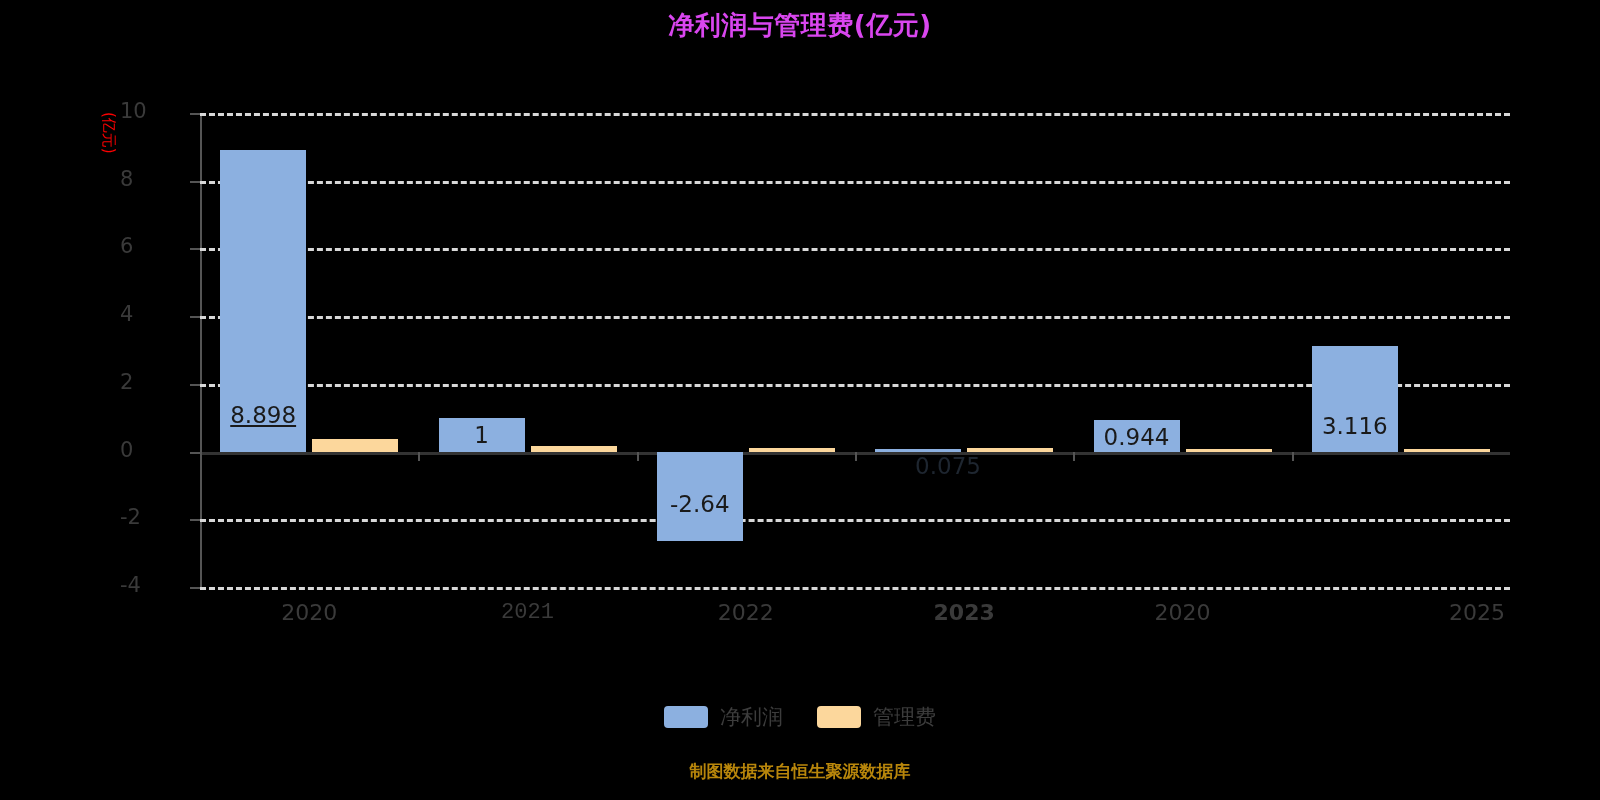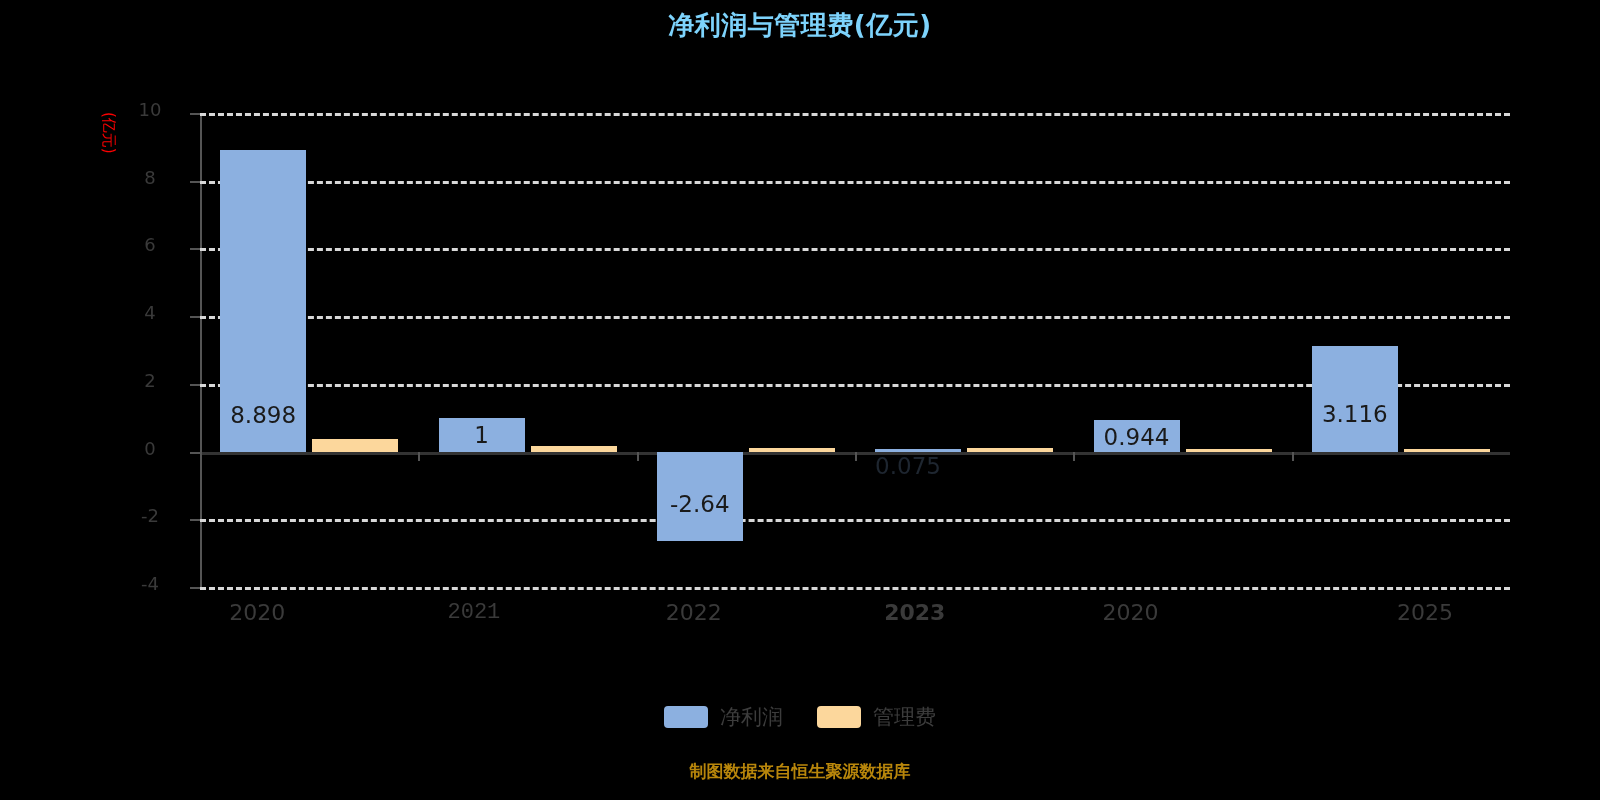--- a/index.html
+++ b/index.html
@@ -15,21 +15,21 @@
     position: relative;
   }
 
   
   #chart-title {
     position: absolute;
     left: 0;
     top: 8px;
     width: 1600px;
     text-align: center;
-    color: #7dd3fc;
+    color: #d946ef;
     font-size: 26px;
     font-weight: bold;
     letter-spacing: 0.5px;
   }
 
   
   
   #plot {
     position: absolute;
     left: 200px;
@@ -62,23 +62,23 @@
     position: absolute;
     left: 190px;
     width: 10px;
     height: 0;
     border-top: 2px solid #555555;
   }
 
   .y-tick-label {
     position: absolute;
     width: 60px;
-    text-align: center;
+    text-align: left;
     color: #3a3a3a;
-    font-size: 18px;
+    font-size: 21px;
   }
 
   #y-axis-title {
     position: absolute;
     left: 118px;
     top: 112px;
     color: #ff0000;
     font-size: 15px;
     transform: rotate(90deg);
     transform-origin: left top;
@@ -109,21 +109,21 @@
     position: absolute;
     width: 0;
     height: 9px;
     border-left: 2px solid #555555;
     top: 452px;
   }
   .x-tick-label {
     position: absolute;
     top: 600px;
     width: 160px;
-    text-align: left;
+    text-align: center;
     color: #3a3a3a;
     font-size: 22px;
   }
 
   
   #legend {
     position: absolute;
     left: 0;
     top: 703px;
     width: 1600px;
@@ -195,36 +195,36 @@
       <div class="gridline" style="top: 67.7143px;"></div>
       <div class="gridline" style="top: 135.429px;"></div>
       <div class="gridline" style="top: 203.143px;"></div>
       <div class="gridline" style="top: 270.857px;"></div>
       <div class="gridline zero" style="top: 338.571px;"></div>
       <div class="gridline" style="top: 406.286px;"></div>
       <div class="gridline" style="top: 474px;"></div>
     </div>
   <div id="bars">
       <div class="bar profit" style="left: 20.1667px; top: 37.3106px; width: 86px; height: 301.261px;"></div>
-      <div class="bar-label" style="left: -9.83333px; width: 146px; top: 288.571px;">8.898</div>
+      <div class="bar-label" style="left: -9.83333px; width: 146px; top: 288.571px; text-decoration: underline;">8.898</div>
       <div class="bar expense" style="left: 112.167px; top: 325.706px; width: 86px; height: 12.8657px;"></div>
       <div class="bar profit" style="left: 238.5px; top: 304.714px; width: 86px; height: 33.8571px;"></div>
       <div class="bar-label" style="left: 208.5px; width: 146px; top: 308.714px;">1</div>
       <div class="bar expense" style="left: 330.5px; top: 332.816px; width: 86px; height: 5.75571px;"></div>
       <div class="bar profit" style="left: 456.833px; top: 338.571px; width: 86px; height: 89.3829px;"></div>
       <div class="bar-label" style="left: 426.833px; width: 146px; top: 377.954px;">-2.64</div>
       <div class="bar expense" style="left: 548.833px; top: 335.186px; width: 86px; height: 3.38571px;"></div>
       <div class="bar profit" style="left: 675.167px; top: 336.032px; width: 86px; height: 2.53929px;"></div>
-      <div class="bar-label dim" style="left: 635px; width: 146px; top: 340.032px;">0.075</div>
+      <div class="bar-label dim" style="left: 675px; width: 146px; top: 340.032px;">0.075</div>
       <div class="bar expense" style="left: 767.167px; top: 335.186px; width: 86px; height: 3.38571px;"></div>
       <div class="bar profit" style="left: 893.5px; top: 306.61px; width: 86px; height: 31.9611px;"></div>
       <div class="bar-label" style="left: 863.5px; width: 146px; top: 310.61px; text-align: center;">0.944</div>
       <div class="bar expense" style="left: 985.5px; top: 336.201px; width: 86px; height: 2.37px;"></div>
       <div class="bar profit" style="left: 1111.83px; top: 233.073px; width: 86px; height: 105.499px;"></div>
-      <div class="bar-label" style="left: 1081.83px; width: 146px; top: 288px;">3.116</div>
+      <div class="bar-label" style="left: 1081.83px; width: 146px; top: 300px;">3.116</div>
       <div class="bar expense" style="left: 1203.83px; top: 335.524px; width: 86px; height: 3.04714px;"></div>
     </div>
 </div>
 
 <div id="x-ticks">
     <div class="x-tick-mark" style="left: 200px; top: 451.571px;"></div>
     <div class="x-tick-mark" style="left: 418.333px; top: 451.571px;"></div>
     <div class="x-tick-mark" style="left: 636.667px; top: 451.571px;"></div>
     <div class="x-tick-mark" style="left: 855px; top: 451.571px;"></div>
     <div class="x-tick-mark" style="left: 1073.33px; top: 451.571px;"></div>

